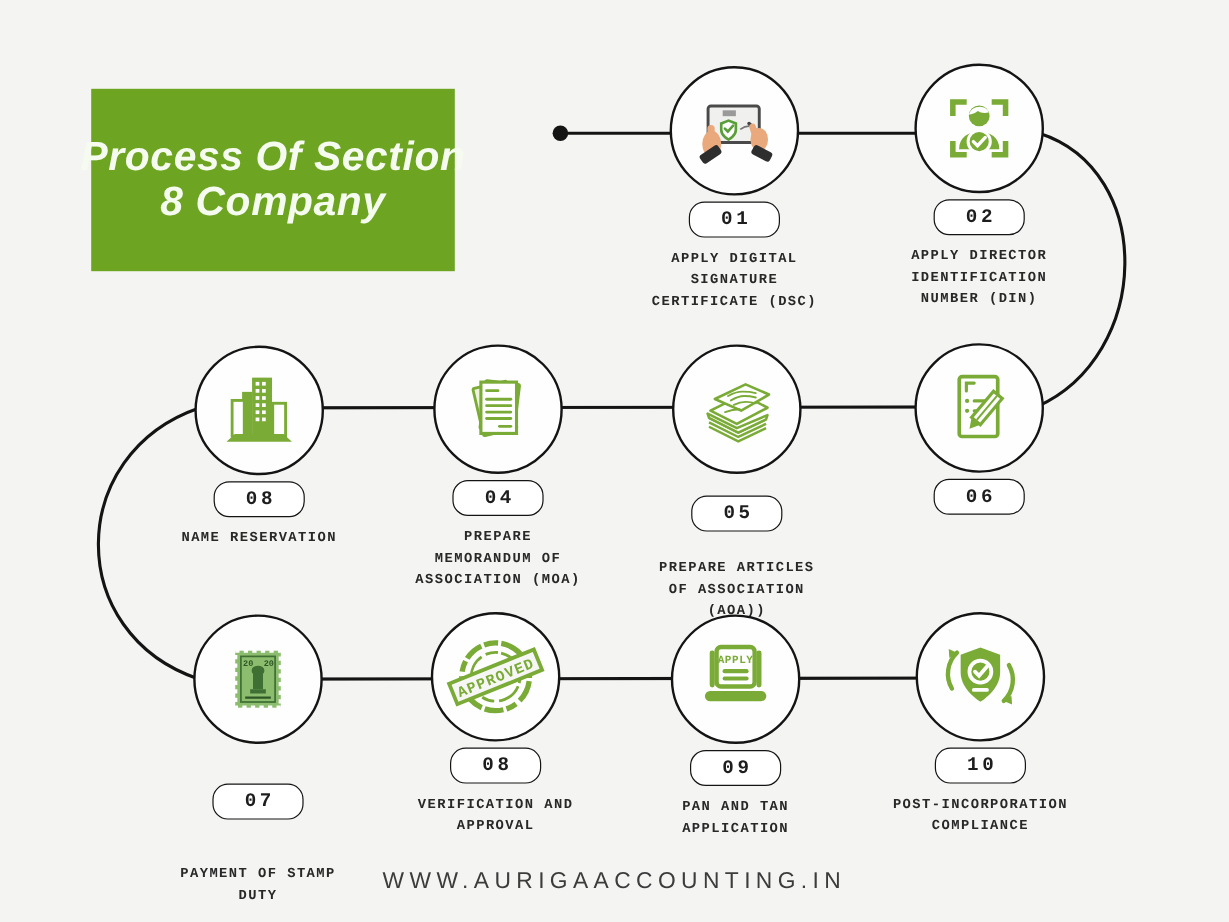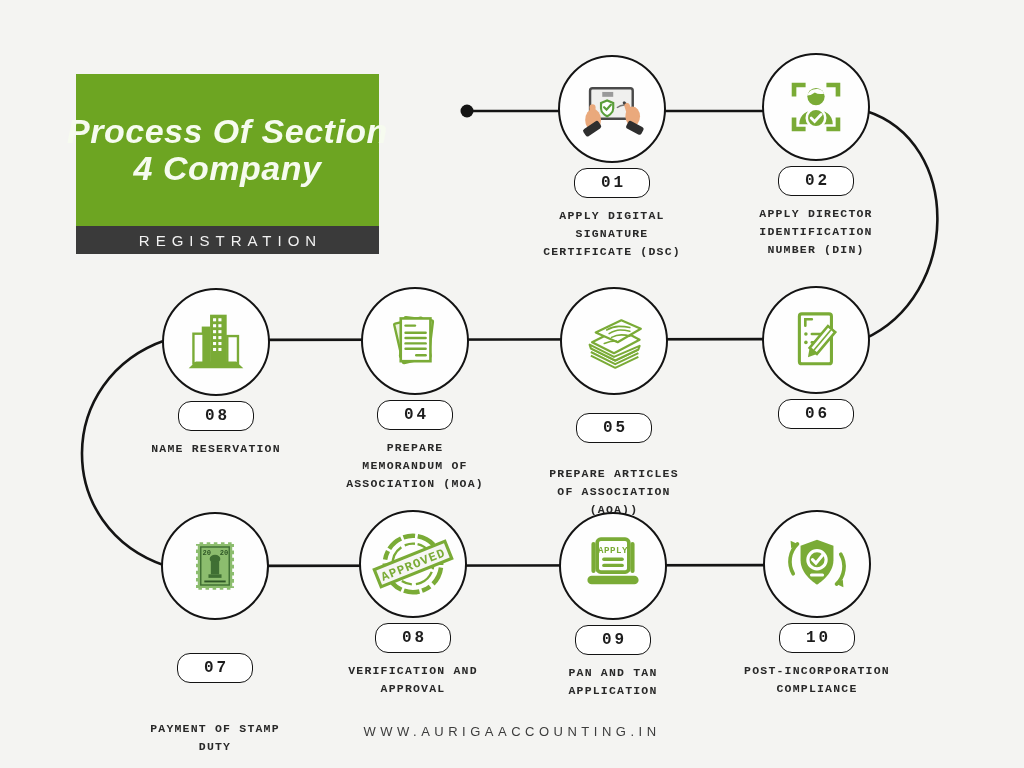--- a/index.html
+++ b/index.html
@@ -56,37 +56,36 @@
   .s4  { left:305px; top:287px; }
   .s5  { left:504px; top:287px;gap:13px; }
   .s6  { left:706px; top:286px; }
   .s7  { left:105px; top:512px;gap:28px; }
   .s8  { left:303px; top:510px; }
   .s9  { left:503px; top:512px; }
   .s10 { left:707px; top:510px; }
 
   .footer {
     position:absolute; left:0; top:724px; width:1024px; text-align:center;
-    font-size:13px; color:#3c3c3c; letter-spacing:4.5px; z-index:2;
+    font-size:19px; color:#3c3c3c; letter-spacing:4.5px; z-index:2;
   }
 </style>
 </head>
 <body>
 
 <svg id="connector" width="1024" height="768" viewBox="0 0 1024 768">
   <circle cx="467" cy="111" r="6.5" fill="#141414"></circle>
   <path d="M 467 111 H 866 C 963 142, 960 296, 864 339 L 166 340 C 55 378, 53 528, 166 566 L 820 565" fill="none" stroke="#141414" stroke-width="2.6"></path>
 </svg>
 
 <div class="title-card">
   <div class="title-green">
     <div class="title-line">Process Of Section</div>
-    <div class="title-line">4 Company</div>
-  </div>
-  <div class="title-sub">REGISTRATION</div>
+    <div class="title-line">8 Company</div>
+  </div>
 </div>
 
 <div class="step s1">
   <div class="circle">
     <svg width="78" height="78" viewBox="0 0 64 64">
       <rect x="14" y="15" width="35" height="25" rx="2" fill="#f0f0ee" stroke="#4a4a4a" stroke-width="2"></rect>
       <rect x="24" y="18" width="9" height="4" fill="#9a9a9a"></rect>
       <path d="M23 27 l5 -2 5 2 v4.5 c0 4 -5 6.5 -5 6.5 s-5 -2.5 -5 -6.5 z" fill="#fff" stroke="#5a9e3a" stroke-width="1.8"></path>
       <path d="M25.5 30.5 l2 2 l3.6 -4" fill="none" stroke="#5a9e3a" stroke-width="1.8" stroke-linecap="round"></path>
       <path d="M36 31 q4 -3 8 -2" fill="none" stroke="#777" stroke-width="1.2"></path>

